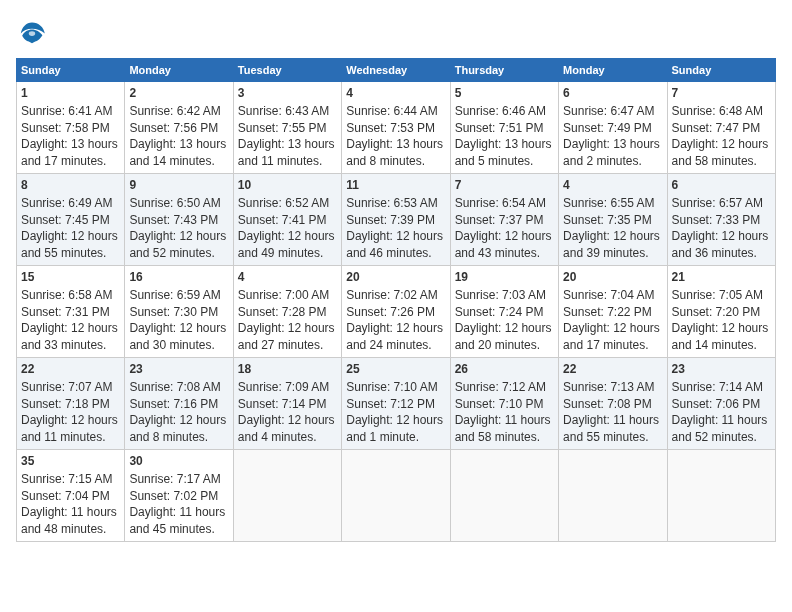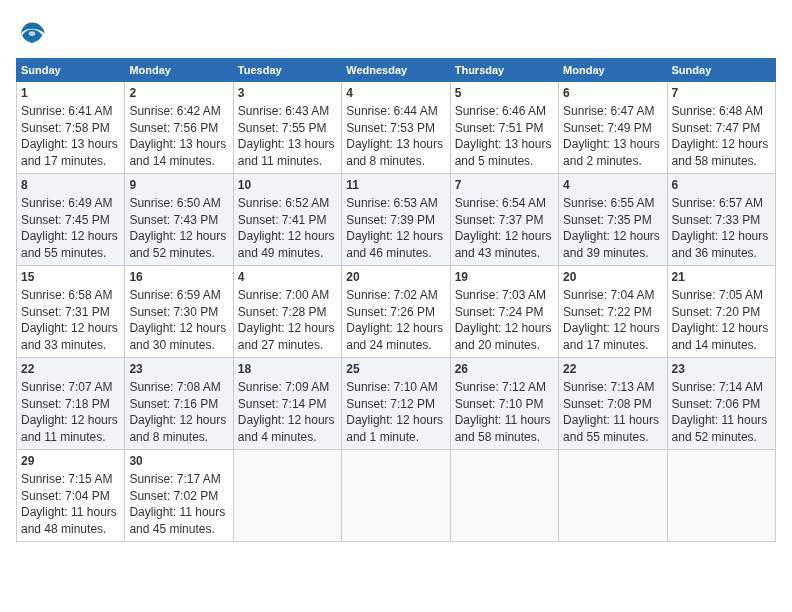--- a/index.html
+++ b/index.html
@@ -249,21 +249,21 @@
             <span class="day-num">22</span>
             <div class="cell-text">Sunrise: 7:13 AM<br>Sunset: 7:08 PM<br>Daylight: 11 hours<br>and 55 minutes.</div>
           </td>
           <td>
             <span class="day-num">23</span>
             <div class="cell-text">Sunrise: 7:14 AM<br>Sunset: 7:06 PM<br>Daylight: 11 hours<br>and 52 minutes.</div>
           </td>
         </tr>
         <tr>
           <td>
-            <span class="day-num">29</span>
+            <span class="day-num">35</span>
             <div class="cell-text">Sunrise: 7:15 AM<br>Sunset: 7:04 PM<br>Daylight: 11 hours<br>and 48 minutes.</div>
           </td>
           <td>
             <span class="day-num">30</span>
             <div class="cell-text">Sunrise: 7:17 AM<br>Sunset: 7:02 PM<br>Daylight: 11 hours<br>and 45 minutes.</div>
           </td>
           <td class="empty-cell"></td>
           <td class="empty-cell"></td>
           <td class="empty-cell"></td>
           <td class="empty-cell"></td>

